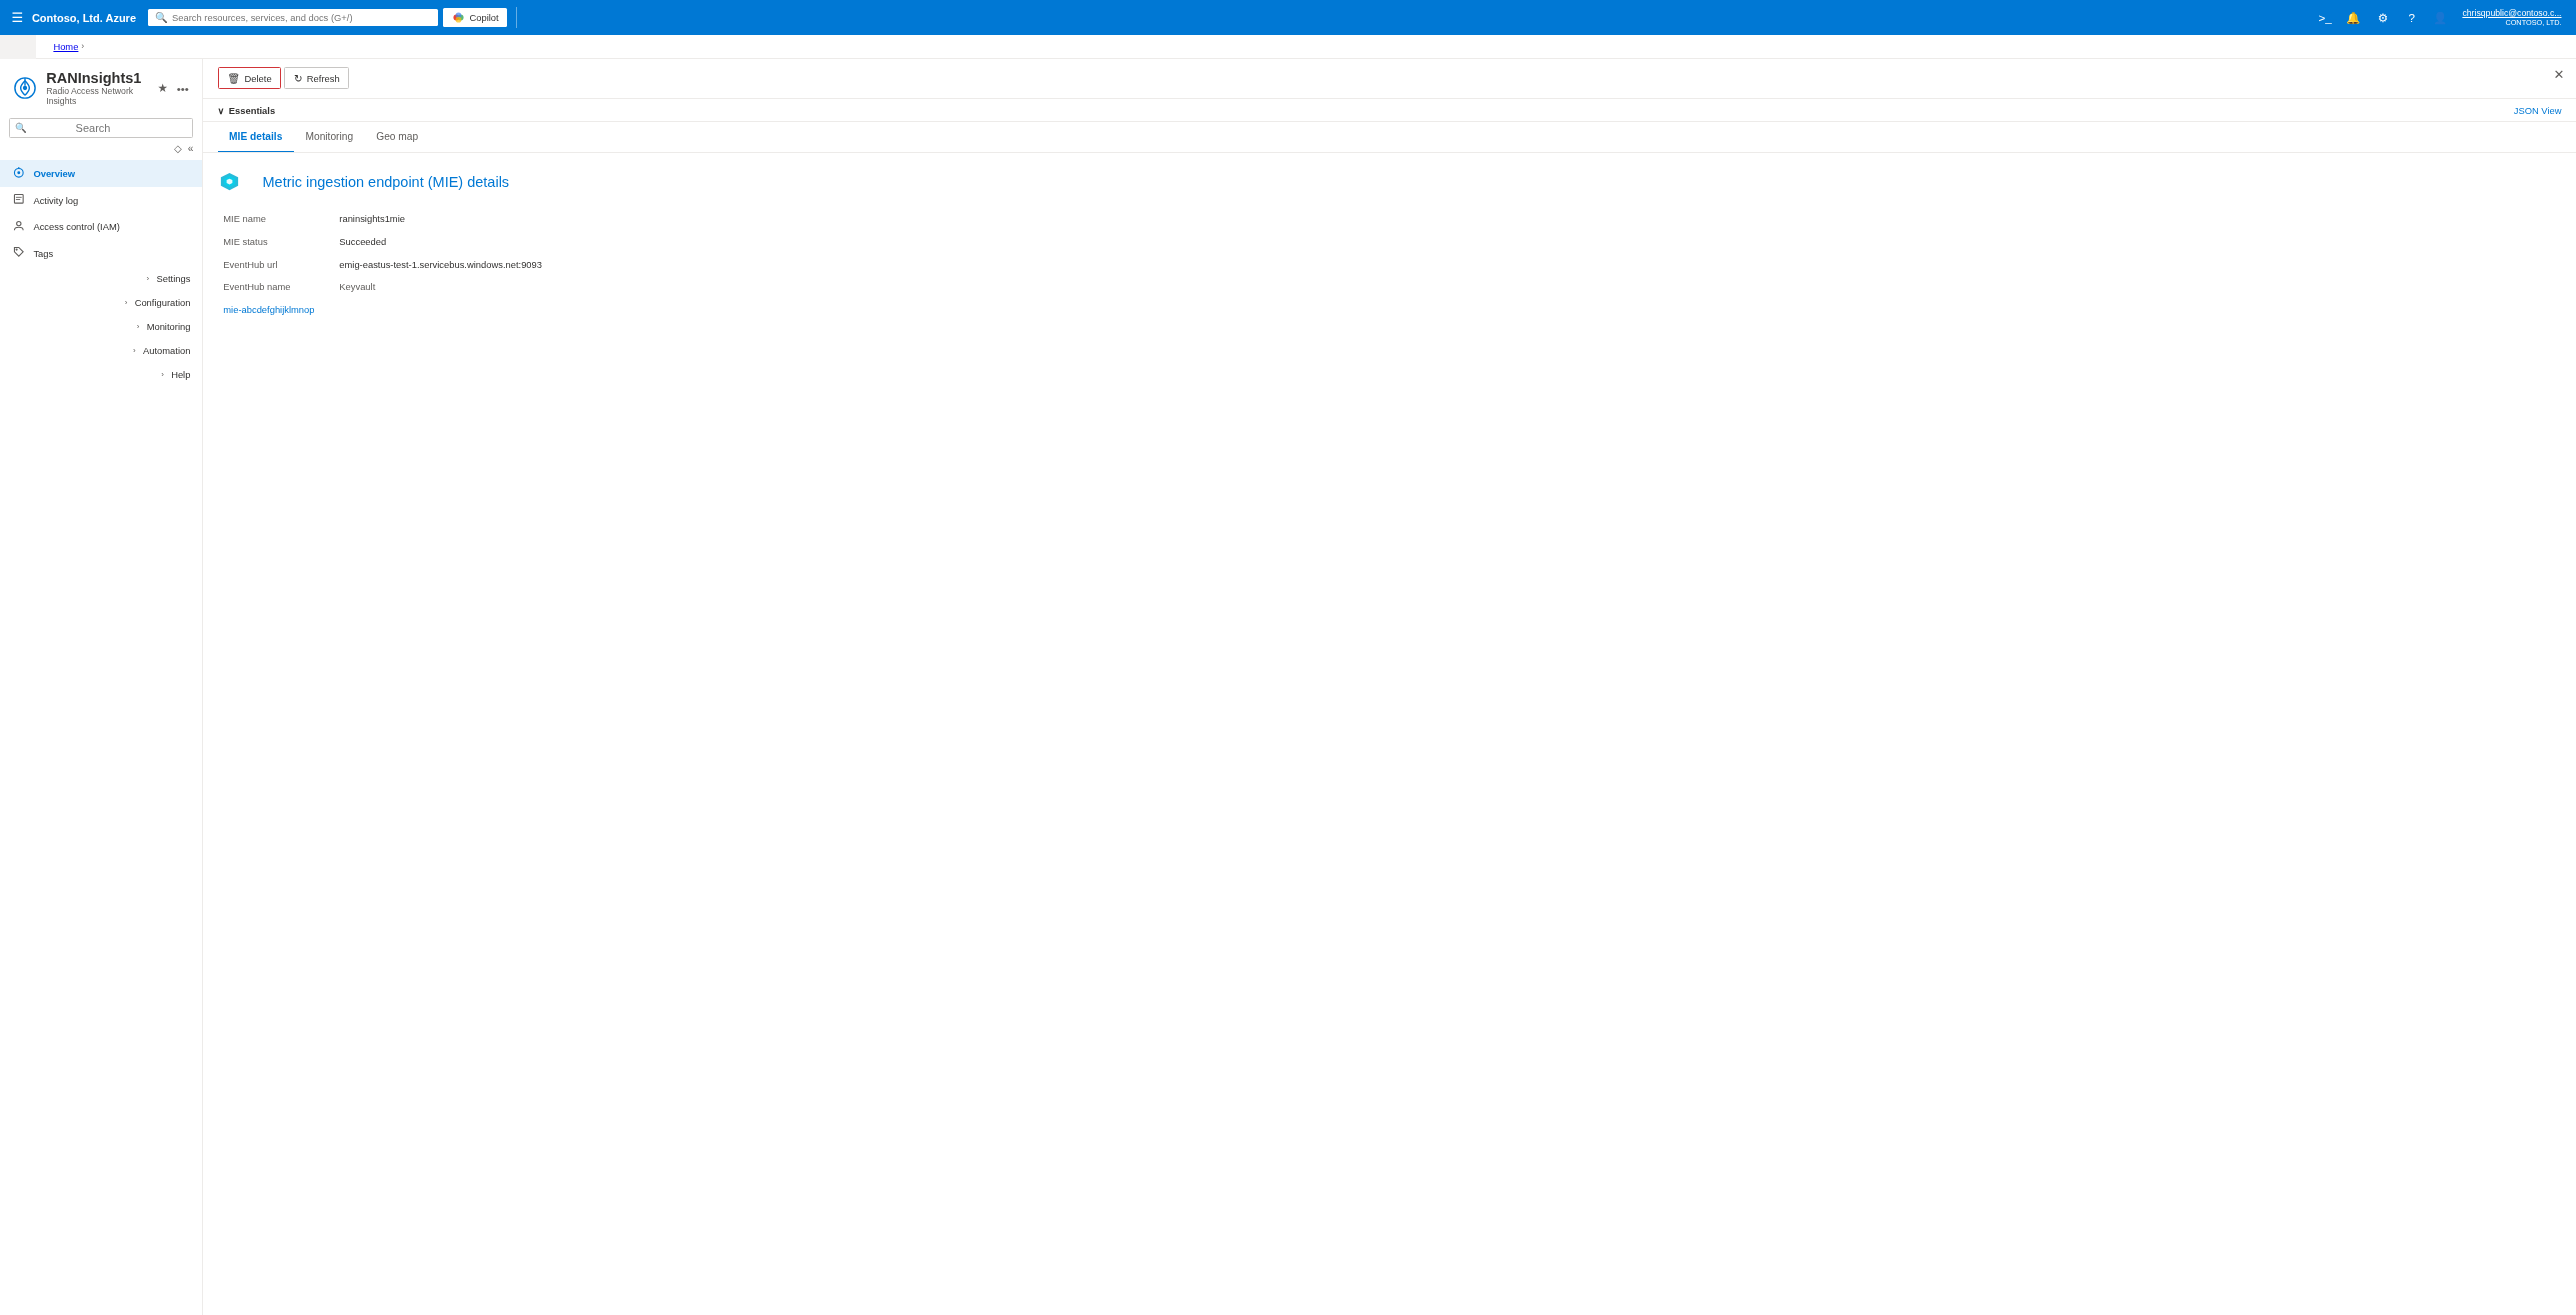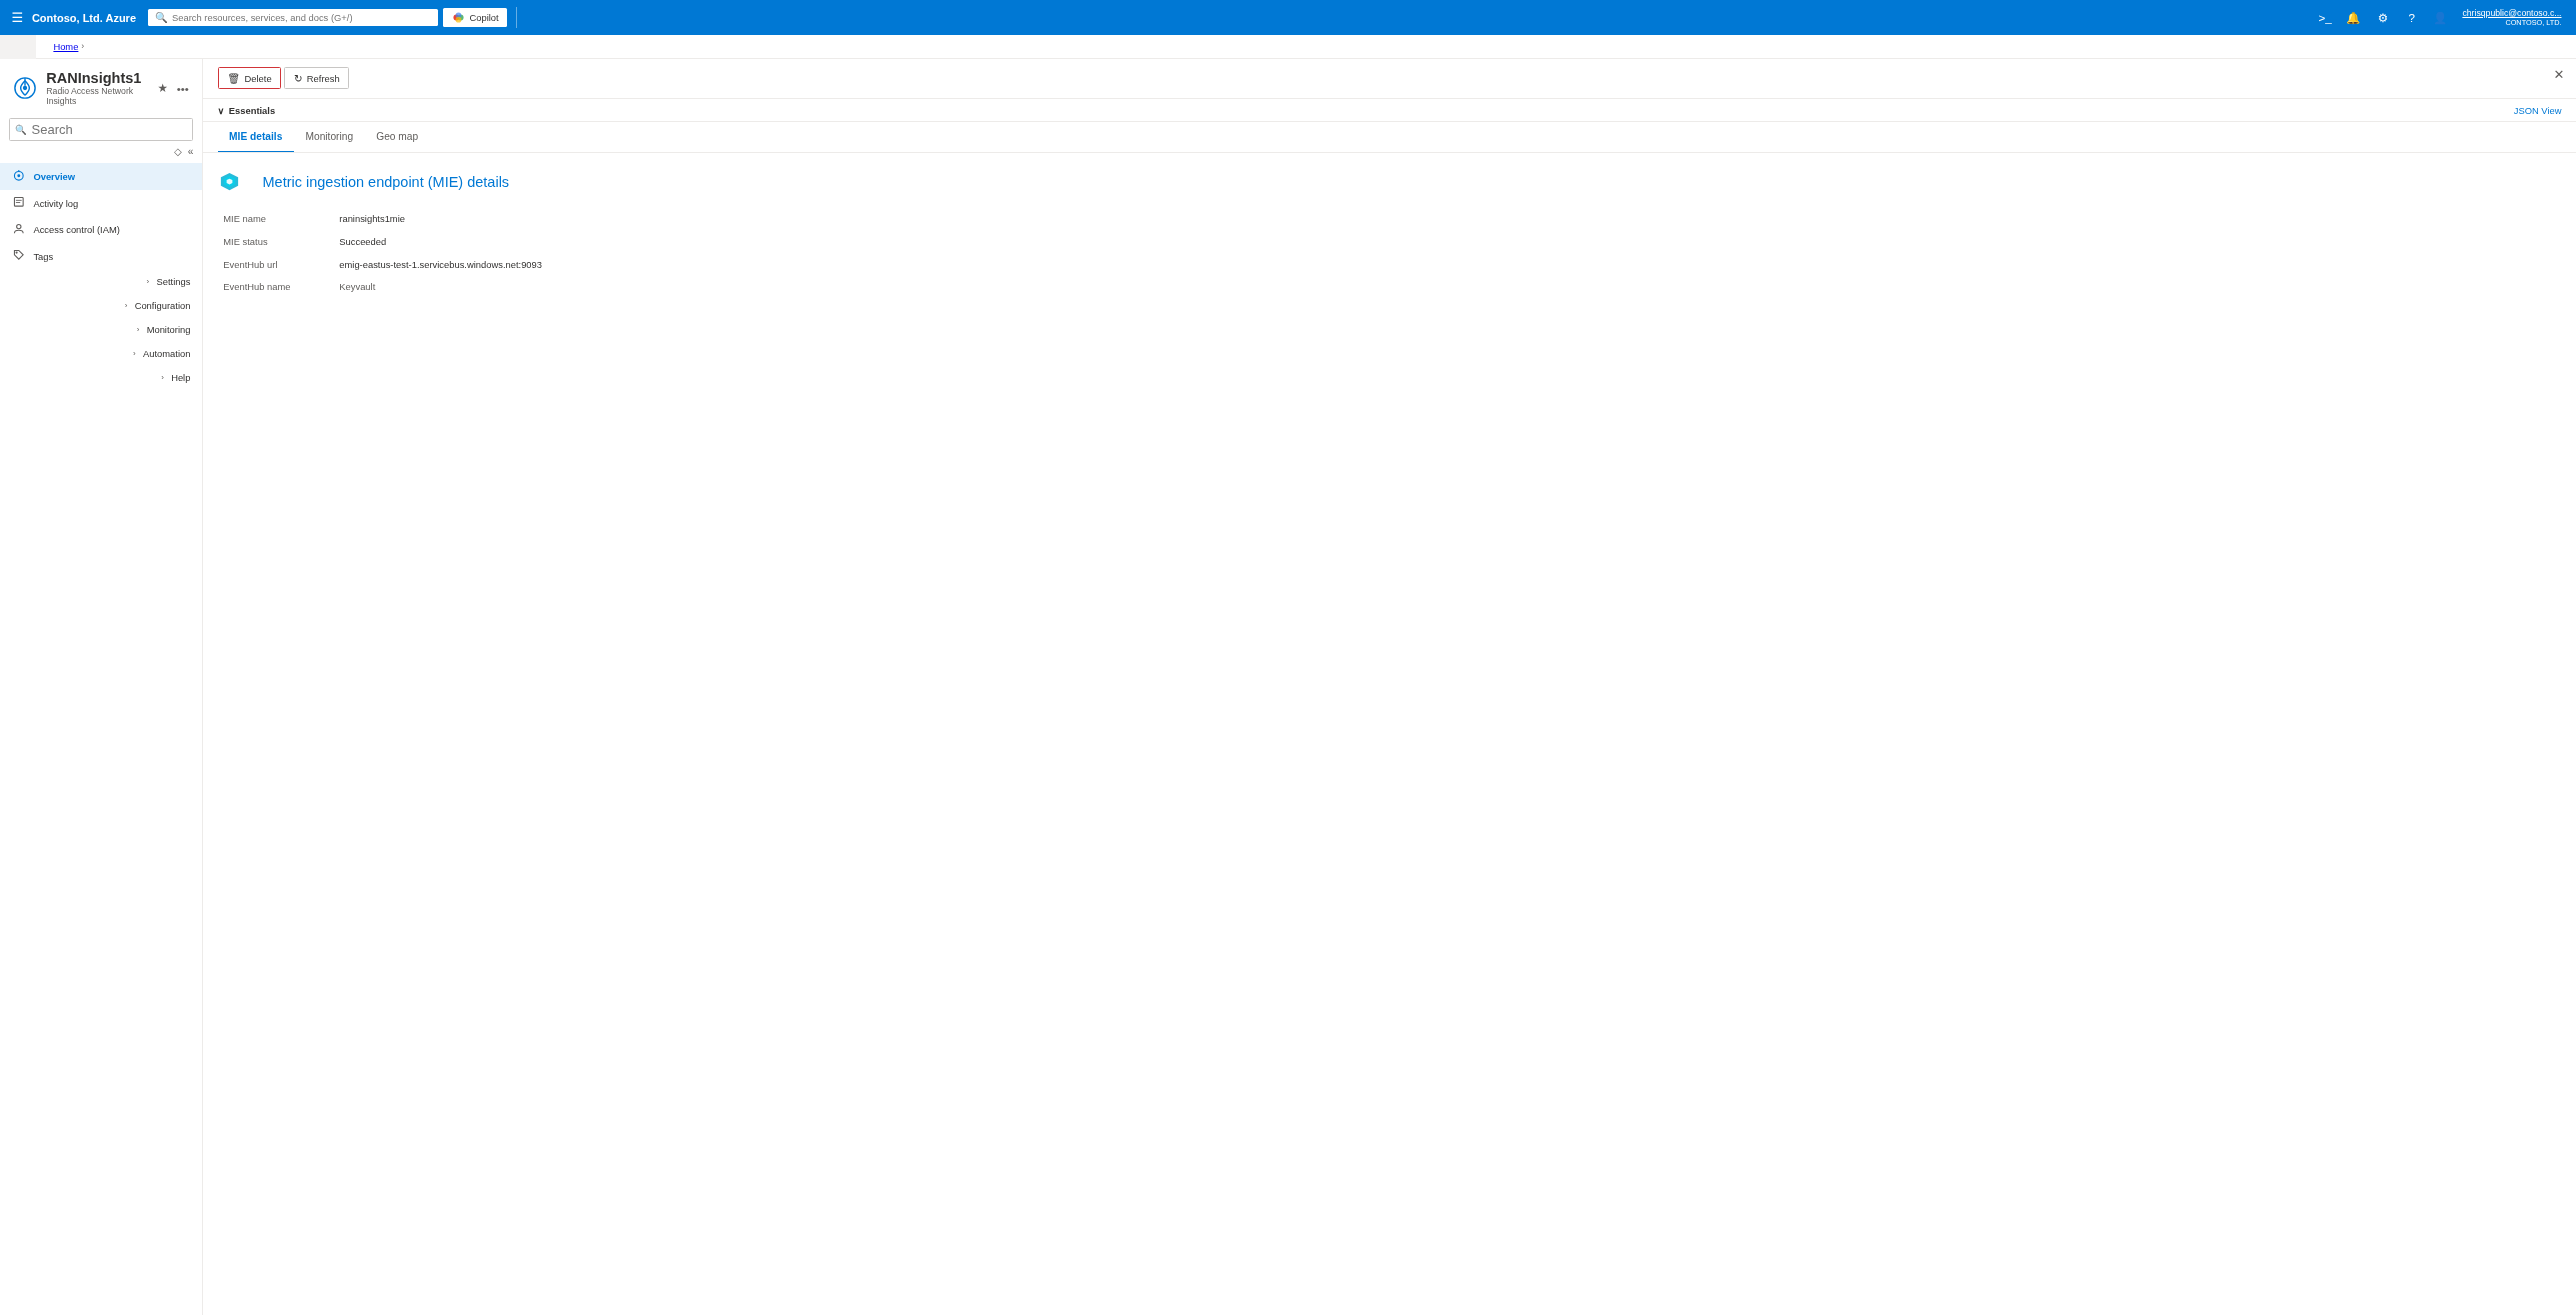--- a/index.html
+++ b/index.html
@@ -143,21 +143,21 @@
       margin: 5.8px 8.7px;
       display: flex;
       align-items: center;
       border: 0.7px solid #c8c6c4;
       border-radius: 1.5px;
       padding: 2.9px 5.8px;
       gap: 4.4px;
       background: white;
     }
     .sidebar-search input {
-      border: none; outline: none; font-size: 13px; color: #323130; flex: 1; background: transparent;
+      border: none; outline: none; font-size: 11px; color: #323130; flex: 1; background: transparent; margin-left: 44px;
     }
     .sidebar-search-icon { color: #605e5c; font-size: 9.4px; }
     .sidebar-controls {
       display: flex; justify-content: flex-end; gap: 5.8px;
       padding: 0 8.7px 5.8px;
     }
     .sidebar-controls .ctrl-btn {
       background: none; border: none; cursor: pointer; color: #605e5c; font-size: 10.2px;
     }
 
@@ -487,17 +487,18 @@
 
         <div class="mie-row-label">MIE status</div>
         <div class="mie-row-value">Succeeded</div>
 
         <div class="mie-row-label">EventHub url</div>
         <div class="mie-row-value">emig-eastus-test-1.servicebus.windows.net:9093</div>
 
         <div class="mie-row-label">EventHub name</div>
 
         <div class="mie-row-label">Keyvault</div>
+        <div class="mie-row-value link">mie-abcdefghijklmnop</div>
       </div>
     </div>
   </main>
 </div>
 
 
 </body></html>

